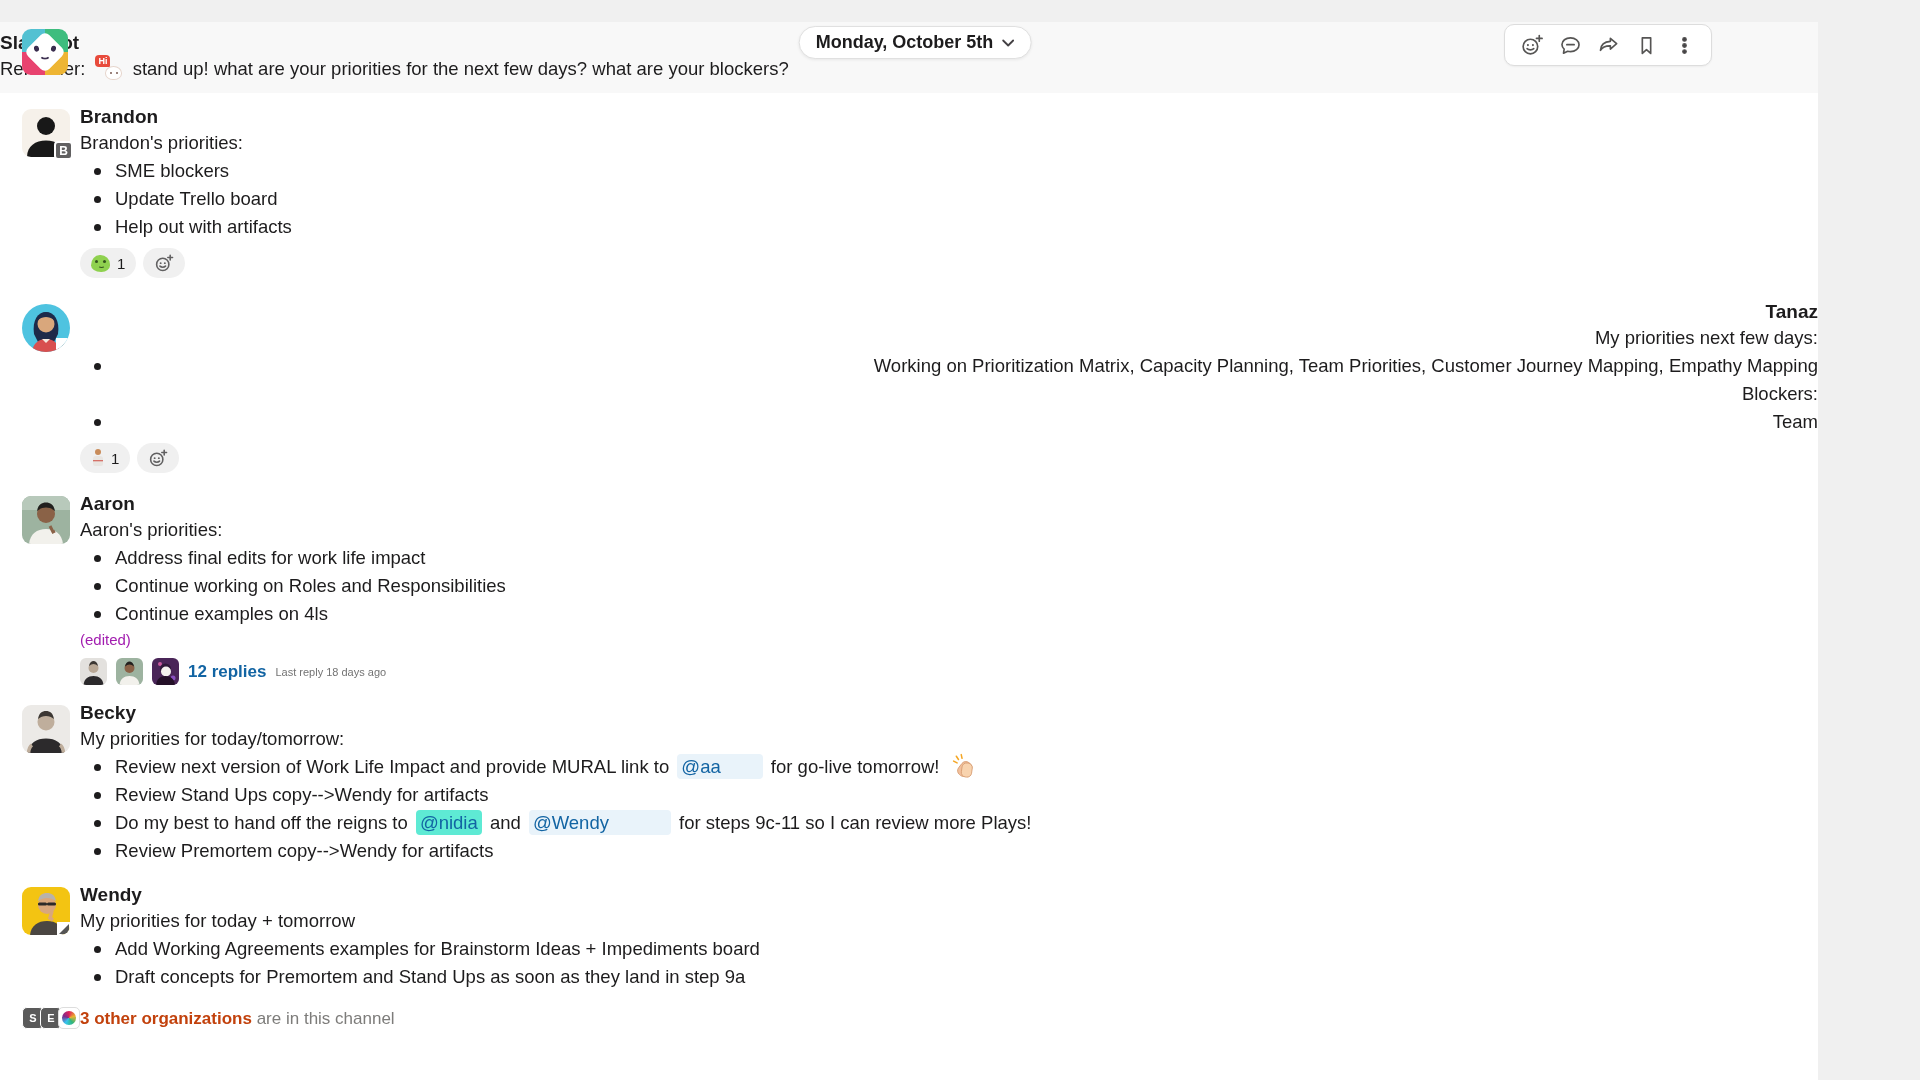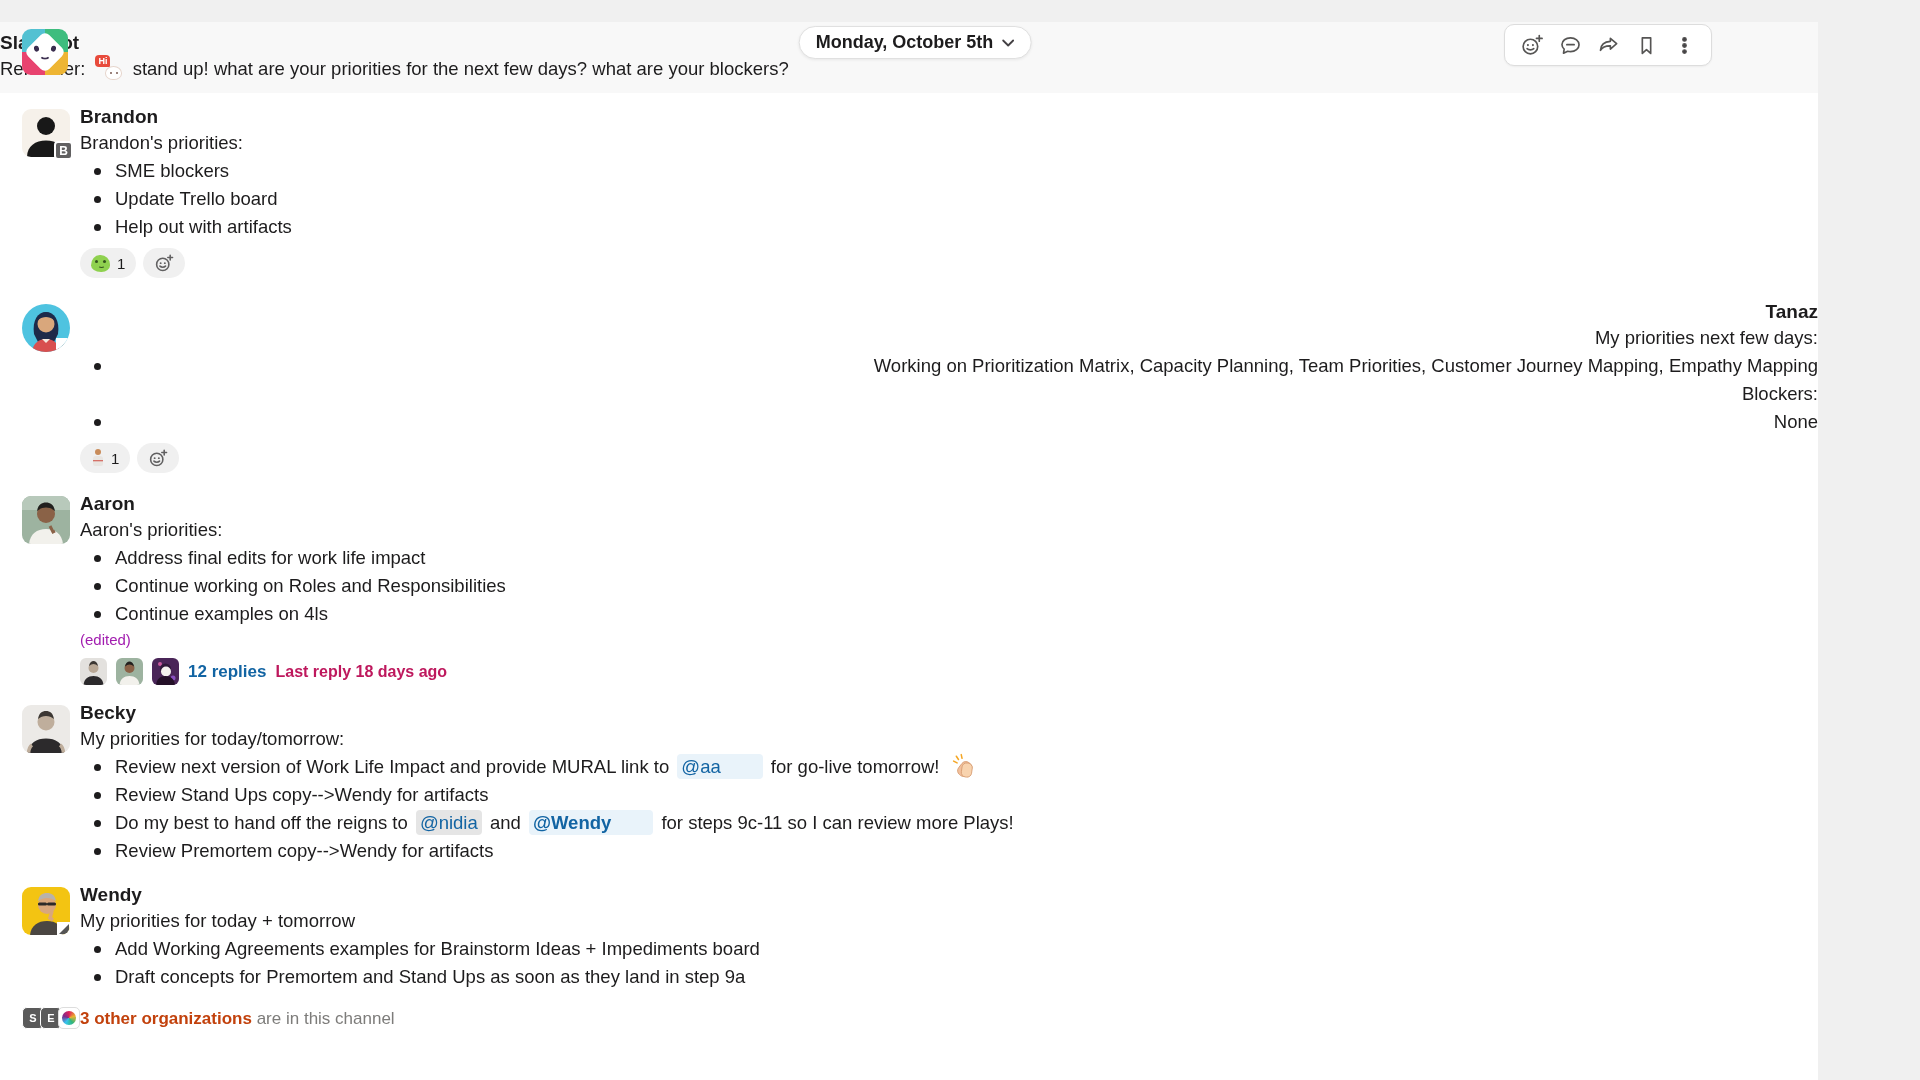--- a/index.html
+++ b/index.html
@@ -82,27 +82,27 @@
   .person-emoji { position:relative; width:13px; height:18px; }
   .person-emoji::before { content:""; position:absolute; left:3.5px; top:0; width:6px; height:6px; border-radius:50%; background:#c98c5a; }
   .person-emoji::after { content:""; position:absolute; left:1.5px; top:7px; width:10px; height:10px;
     background:linear-gradient(#e9e5e1 40%, #cf4a3f 40%, #e9e5e1 60%); border-radius:3px 3px 2px 2px; }
 
   
   .edited { font-size:15px; color:#a21caf; line-height:22px; margin-top:1px; }
   .thread-row { display:flex; align-items:center; gap:9px; margin-top:7px; cursor:pointer; }
   .mini-av { width:27px; height:27px; border-radius:6px; overflow:hidden; flex:0 0 auto; }
   .replies-link { font-size:17px; font-weight:700; color:#1264a3; }
-  .last-reply { font-size:16px; color:#be185d;font-weight:bold; }
+  .last-reply { font-size:11px; color:#737373; }
 
   
   .mention { color:#1264a3; background:#e9f3fa; border-radius:4px; padding:2px 4px; margin:0 3px; cursor:pointer; }
   .mention.wide-aa { padding-right:42px; }
-  .mention.wide-wendy { padding-right:42px;font-weight:bold; }
-  .mention.yellow { background:#e5e5e5; }
+  .mention.wide-wendy { padding-right:62px; }
+  .mention.yellow { background:#5eead4; }
 
   
   .hi-emoji { position:relative; display:inline-block; width:27px; height:25px; vertical-align:-5px; margin:0 5px; }
   .hi-bubble { position:absolute; left:0; top:0; background:#e84b3c; color:#fff; font-size:9px; font-weight:700;
     height:12px; line-height:12px; padding:0 3px; border-radius:4px 4px 1px 4px; }
   .hi-blob { position:absolute; right:0; bottom:0; width:17px; height:14px; background:#fff; border:1px solid #e6d5cc;
     border-radius:50% 50% 46% 46%; }
   .hi-blob::before { content:""; position:absolute; left:4px; top:5px; width:2px; height:2px; background:#7a5a50;
     border-radius:50%; box-shadow:6px 0 0 #7a5a50; }
 
@@ -236,21 +236,21 @@
       </svg>
       <span class="notch"></span>
     </div>
     <div class="name">Tanaz</div>
     <div class="line">My priorities next few days:</div>
     <ul class="blist">
       <li>Working on Prioritization Matrix, Capacity Planning, Team Priorities, Customer Journey Mapping, Empathy Mapping</li>
     </ul>
     <div class="line">Blockers:</div>
     <ul class="blist">
-      <li>None</li>
+      <li>Team</li>
     </ul>
     <div class="react-row">
       <div class="react-pill">
         <span class="person-emoji"></span>
         <span class="cnt">1</span>
       </div>
       <div class="react-add">
         <svg width="21" height="21" viewBox="0 0 24 24" fill="none" stroke-width="1.8">
           <circle cx="10" cy="13" r="7"></circle>
           <circle cx="7.6" cy="11.6" r="1.1" fill="#616061" stroke="none"></circle>

